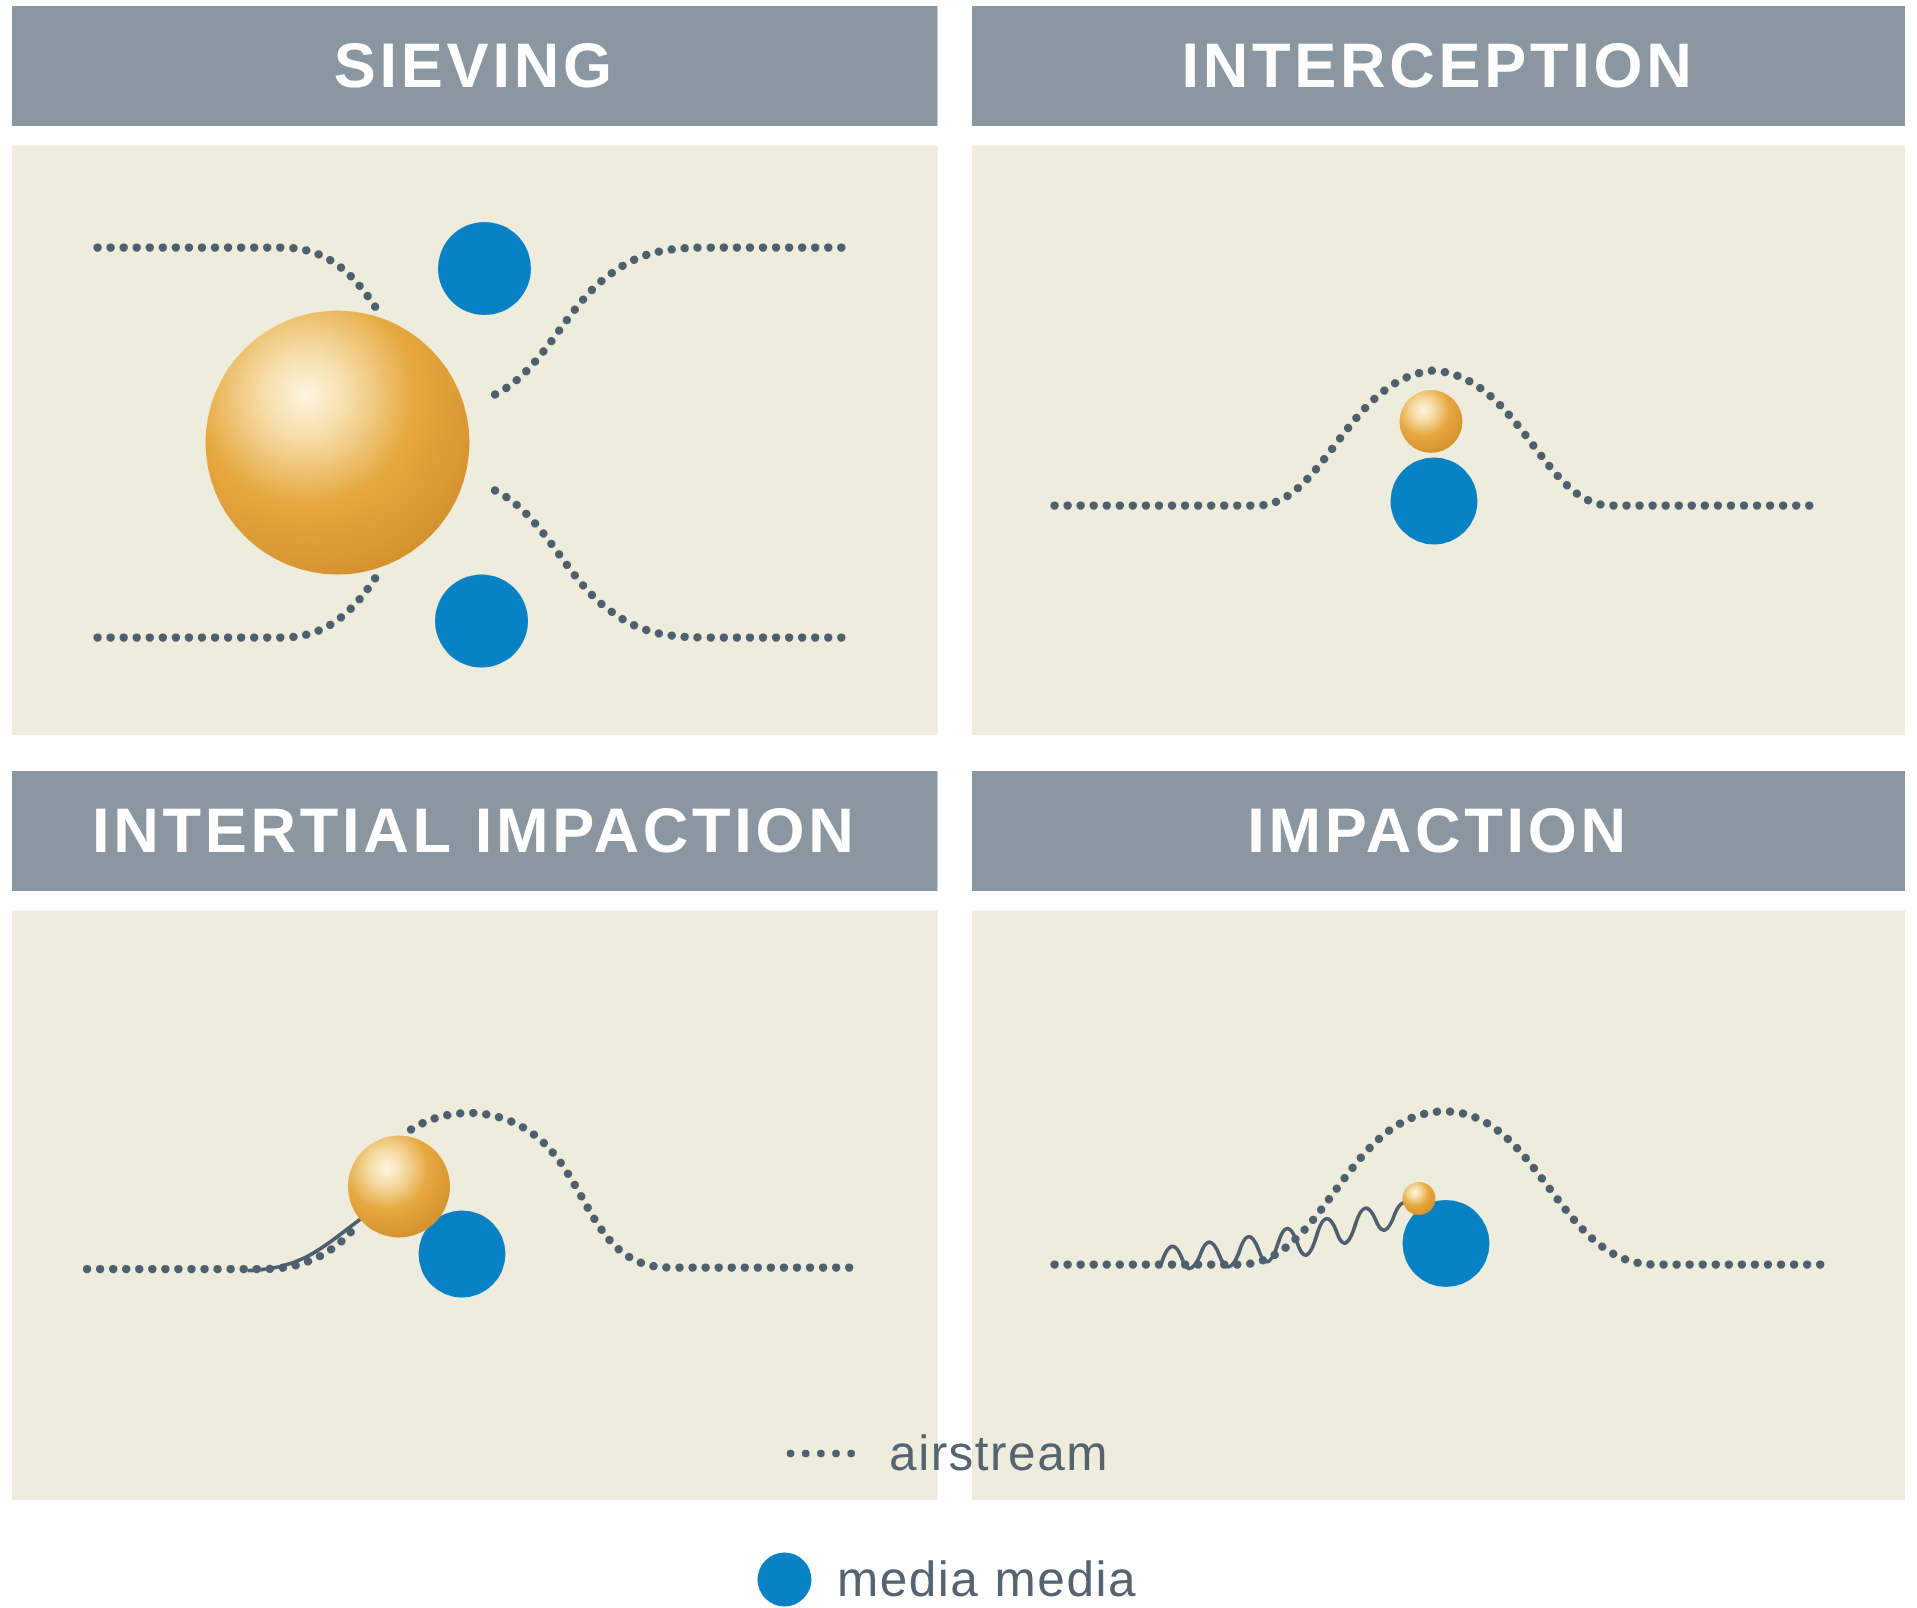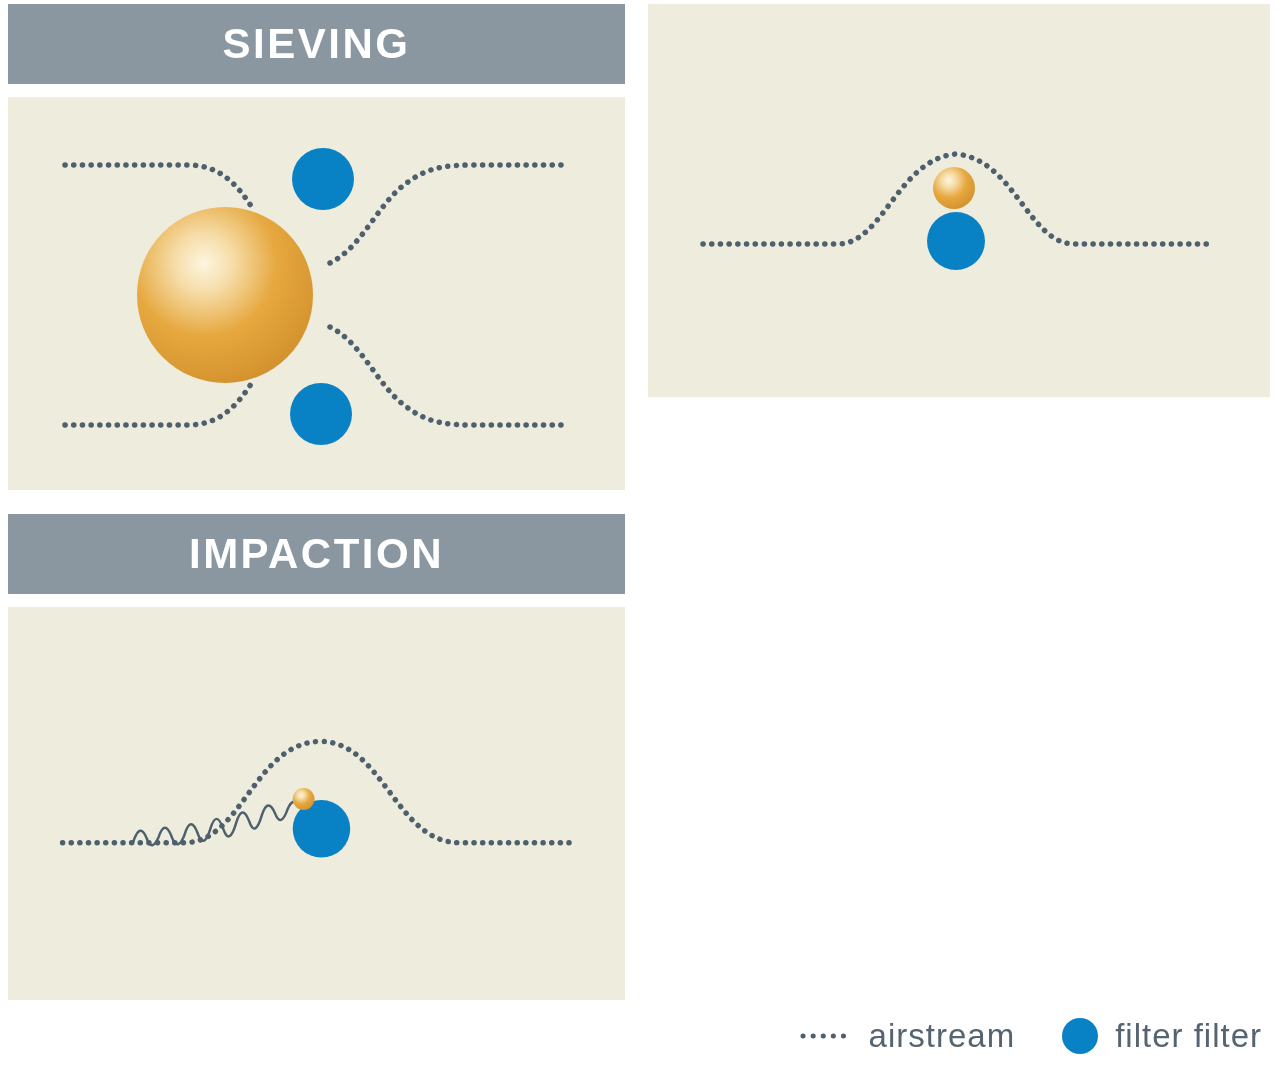--- a/index.html
+++ b/index.html
@@ -59,20 +59,21 @@
     stroke-linecap:round;
   }
   .media{fill:var(--filter-media);}
   .legend{
     height:72px;
     display:flex;
     justify-content:flex-end;
     align-items:center;
     gap:46px;
     padding-right:16px;
+    flex-direction:column;
   }
   .legend-item{display:flex;align-items:center;gap:16px;}
   .legend-label{
     font-size:33px;
     color:var(--legend-text);
     letter-spacing:1px;
   }
   .hidden-defs{position:absolute;width:0;height:0;overflow:hidden;}
 </style>
 </head>
@@ -102,29 +103,46 @@
         <path class="dotline" d="M 322 166 C 355 150, 370 105, 400 85 C 420 70, 440 68, 465 68 H 558"></path>
         <path class="dotline" d="M 322 230 C 355 246, 370 291, 400 311 C 420 326, 440 328, 465 328 H 558"></path>
         <circle class="media" cx="315" cy="82" r="31"></circle>
         <circle class="media" cx="313" cy="317" r="31"></circle>
         <circle fill="url(#orangeGrad)" cx="217" cy="198" r="88"></circle>
       </svg>
     </div>
   </section>
 
   <section class="panel">
+    <div class="panel-header">
+      <h2>INTERCEPTION</h2>
+    </div>
     <div class="canvas">
       <svg viewBox="0 0 622 393">
         <path class="dotline" d="M 55 240 H 190 C 235 240, 250 155, 308 150 C 366 155, 381 240, 426 240 H 566"></path>
         <circle class="media" cx="308" cy="237" r="29"></circle>
         <circle fill="url(#orangeGrad)" cx="306" cy="184" r="21"></circle>
       </svg>
     </div>
   </section>
 
+  <section class="panel">
+    <div class="panel-header">
+      <h2>INTERTIAL IMPACTION</h2>
+    </div>
+    <div class="canvas">
+      <svg viewBox="0 0 617 393">
+        <path class="dotline" d="M 50 239 H 168 Q 205 239 228 212"></path>
+        <path class="solidline" d="M 158 240 C 195 239, 210 222, 232 206"></path>
+        <path class="dotline" d="M 266 146 C 290 131, 322 131, 346 148 C 385 175, 385 238, 438 238 H 560"></path>
+        <circle class="media" cx="300" cy="229" r="29"></circle>
+        <circle fill="url(#orangeGrad)" cx="258" cy="184" r="34"></circle>
+      </svg>
+    </div>
+  </section>
 
   <section class="panel">
     <div class="panel-header">
       <h2>IMPACTION</h2>
     </div>
     <div class="canvas">
       <svg viewBox="0 0 622 393">
         <path class="dotline" d="M 55 236 H 178 C 235 236, 248 138, 312 134 C 378 131, 390 236, 455 236 H 568"></path>
         <path class="solidline" d="M 126 236 Q 133 214 140 232 Q 145 246 152 230 Q 158 212 165 230 Q 171 246 178 228 Q 184 208 191 226 Q 197 244 204 222 Q 210 202 217 222 Q 223 240 230 216 Q 236 196 243 214 Q 249 232 256 208 Q 262 190 269 206 Q 275 222 282 202 Q 287 190 293 198"></path>
         <circle class="media" cx="316" cy="222" r="29"></circle>
@@ -139,15 +157,15 @@
   <div class="legend-item">
     <svg width="54" height="10">
       <line class="dotline" x1="4" y1="5" x2="50" y2="5" style="stroke-width:5;stroke-dasharray:0.1 10;"></line>
     </svg>
     <span class="legend-label">airstream</span>
   </div>
   <div class="legend-item">
     <svg width="38" height="38">
       <circle class="media" cx="19" cy="19" r="18"></circle>
     </svg>
-    <span class="legend-label">filter filter</span>
+    <span class="legend-label">media media</span>
   </div>
 </footer>
 
 </body></html>

